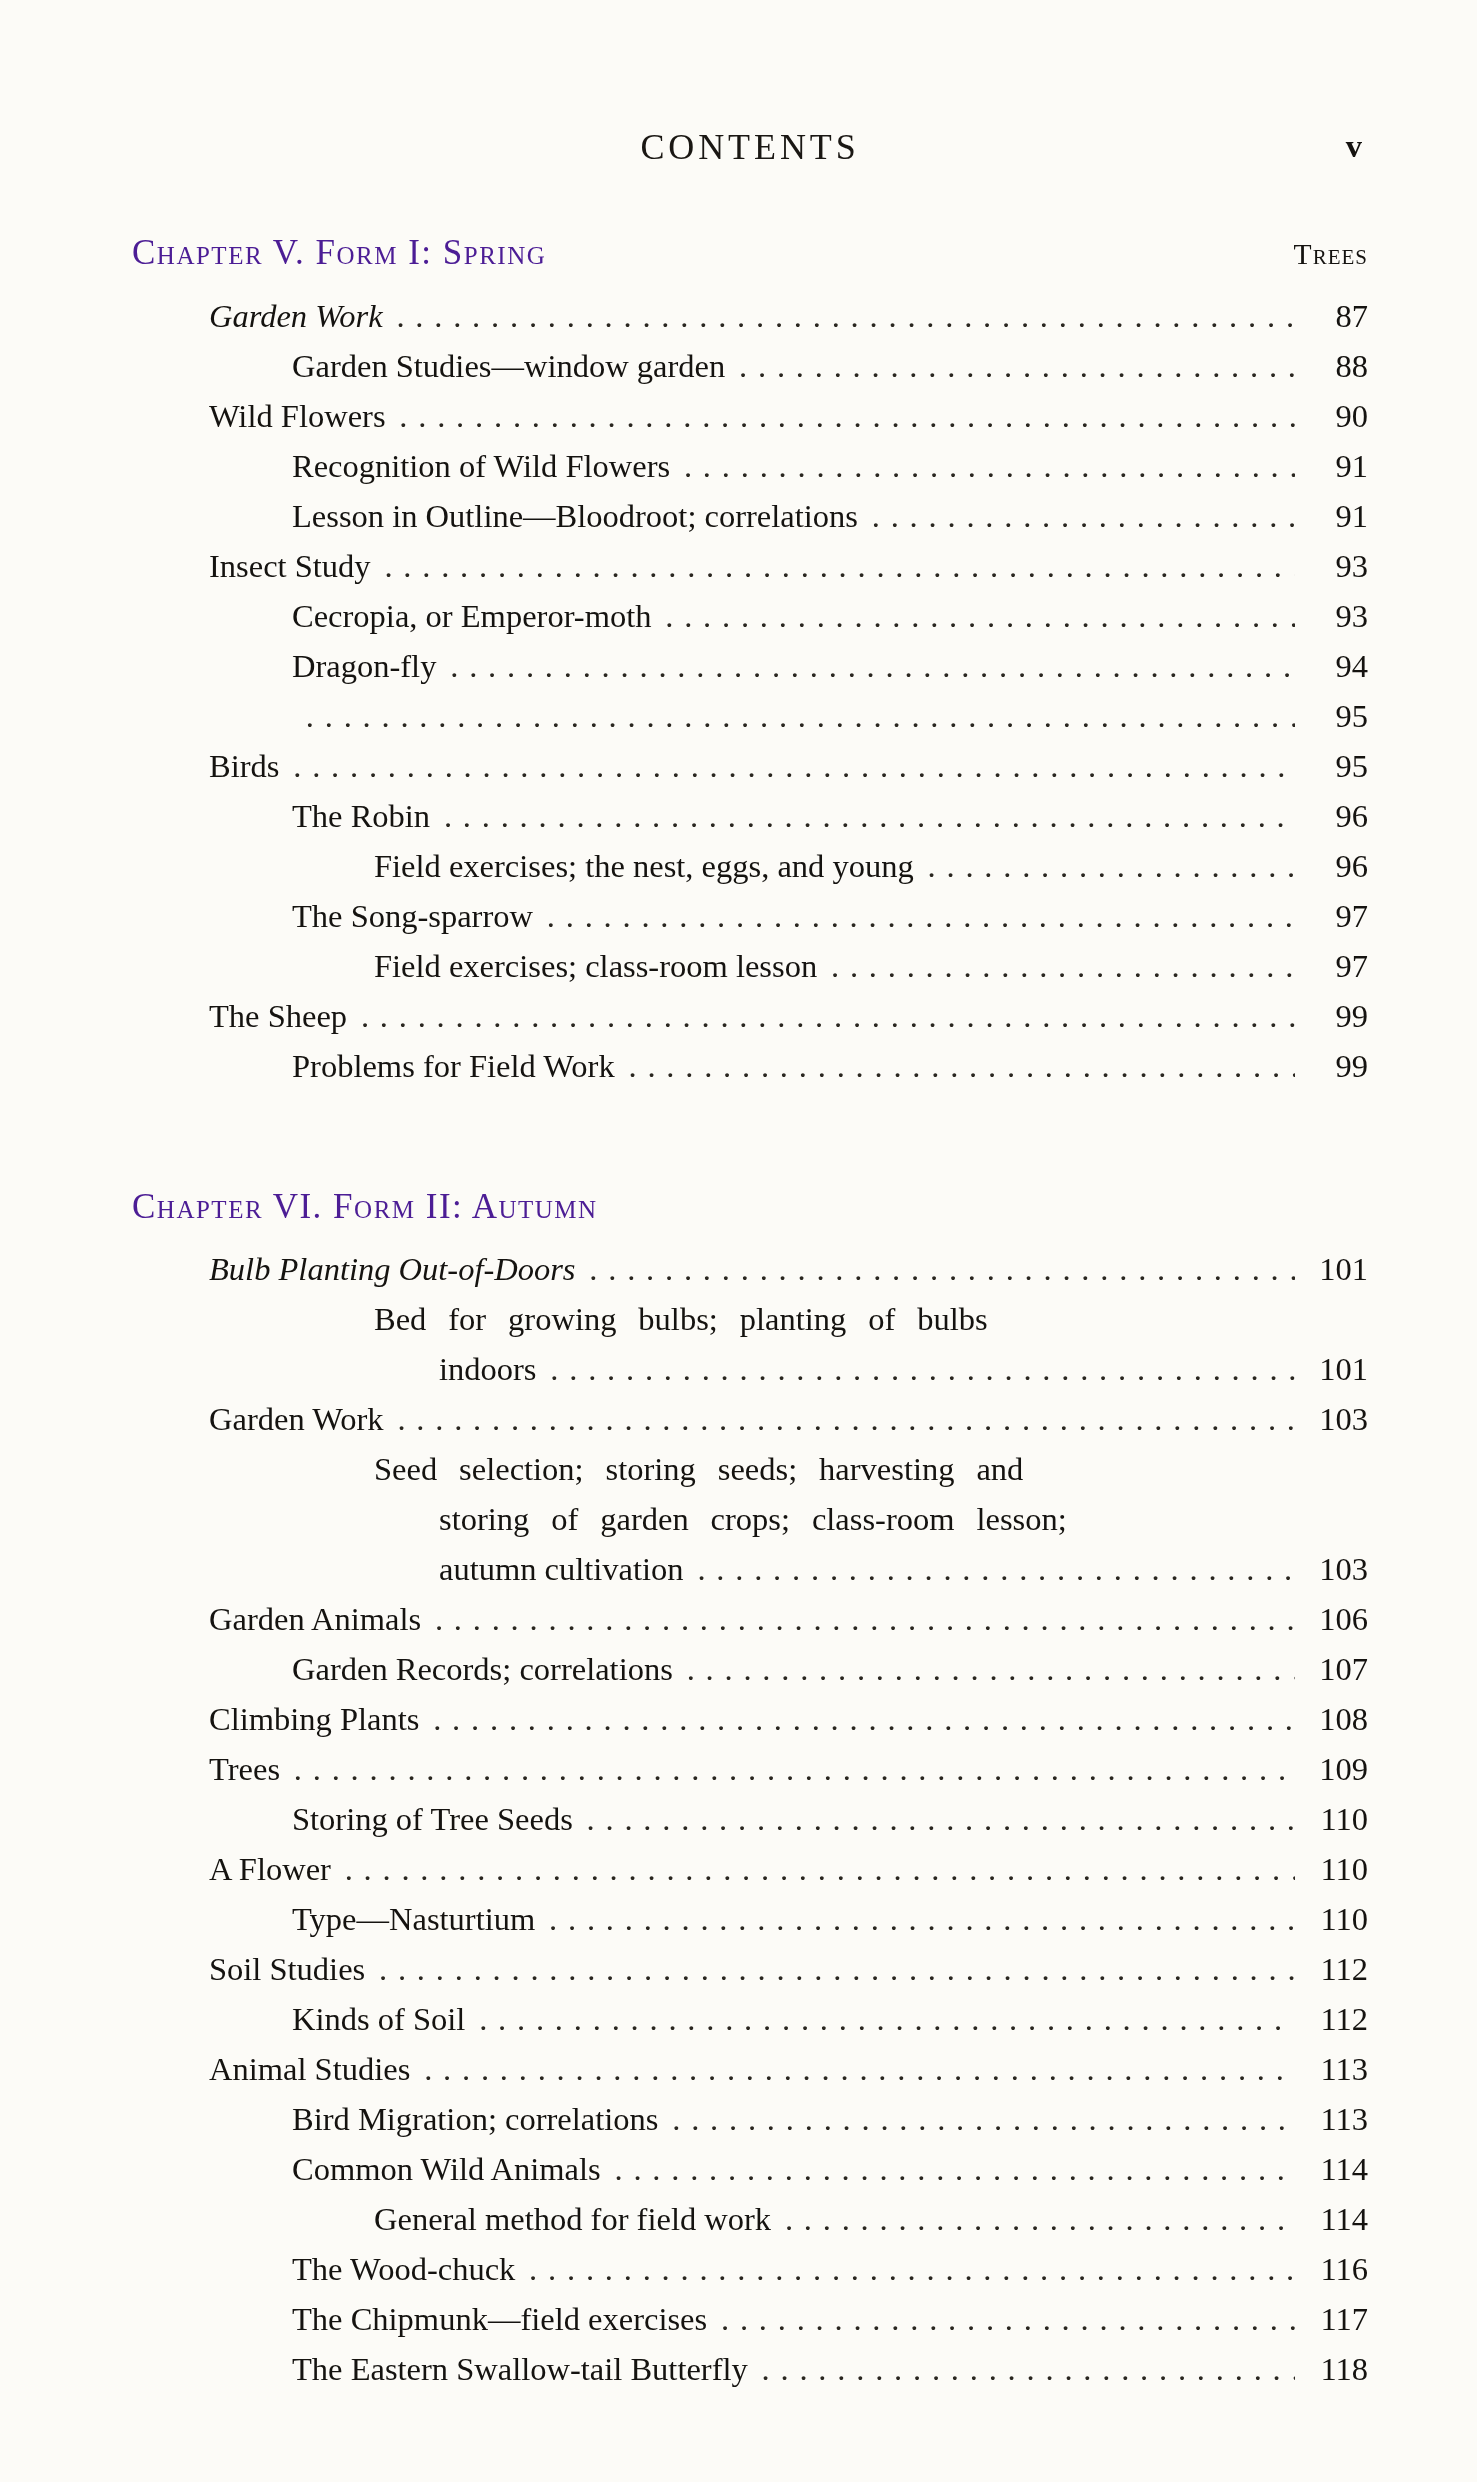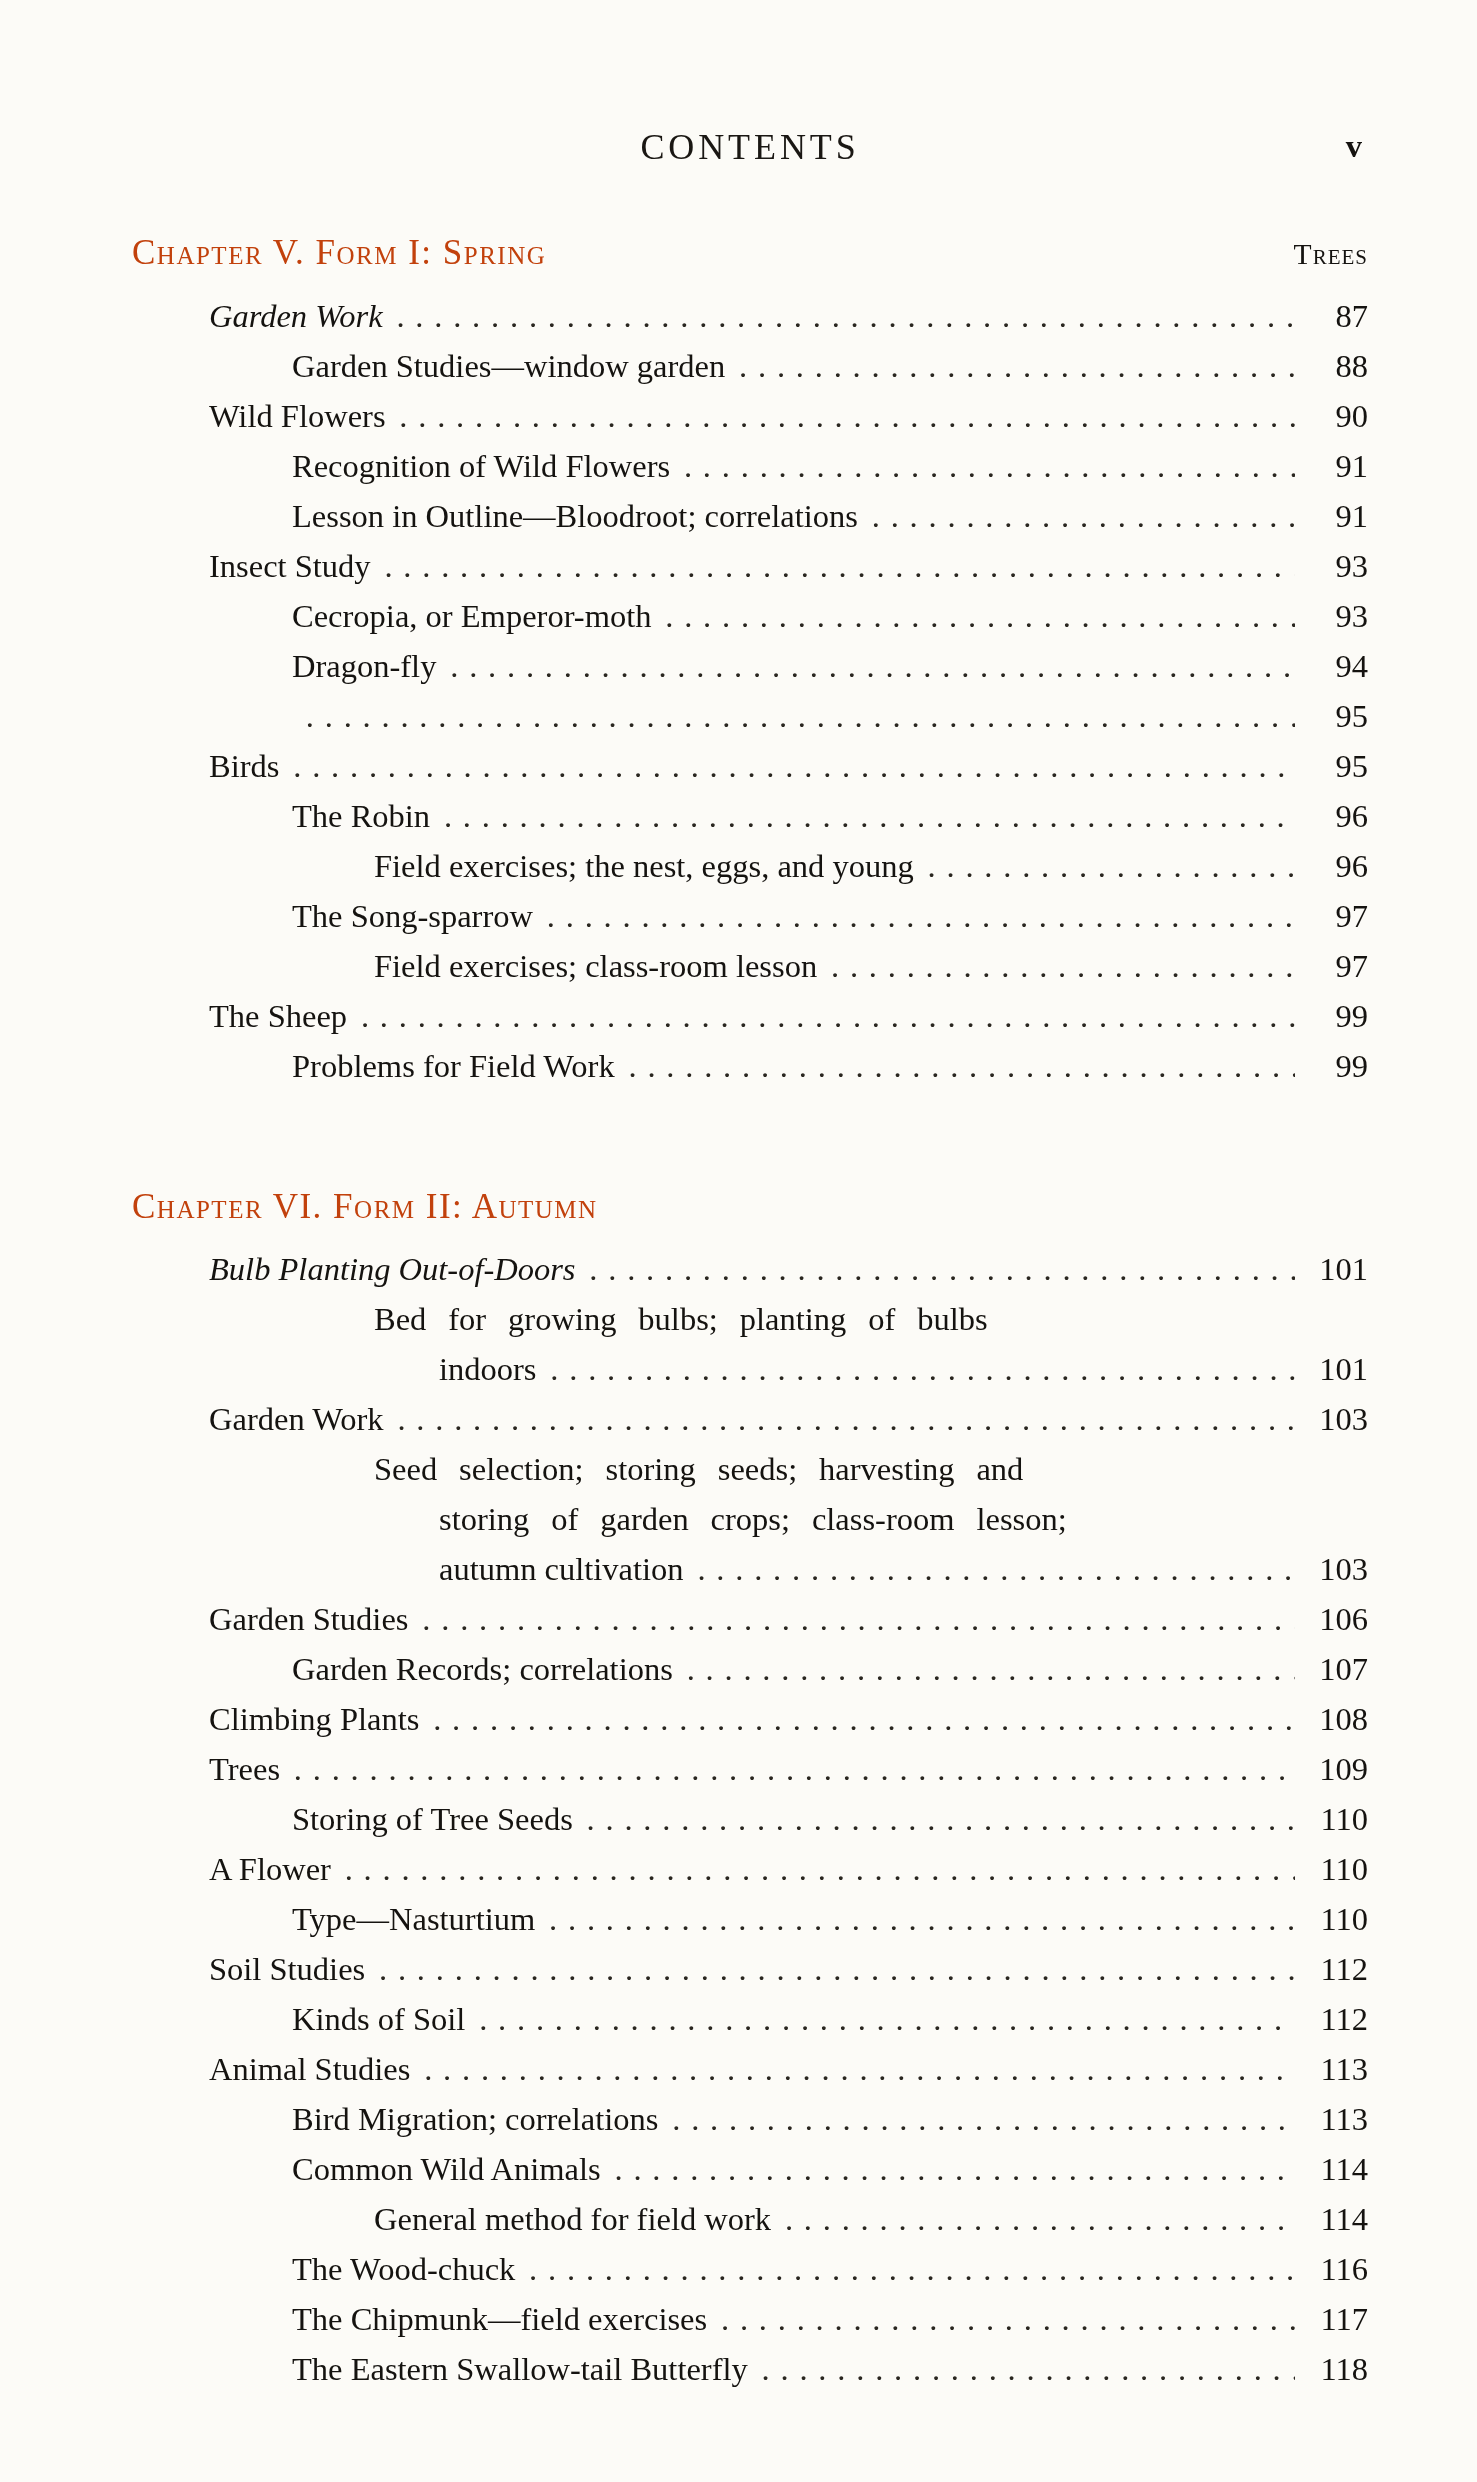--- a/index.html
+++ b/index.html
@@ -42,21 +42,21 @@
     display: flex;
     justify-content: space-between;
     align-items: baseline;
     margin-bottom: 11.8px;
     line-height: 50px;
   }
   .chapter-heading {
     font-variant: small-caps;
     font-size: 35px;
     letter-spacing: 1.5px;
-    color: #c2410c;
+    color: #4c1d95;
   }
   .page-col-label {
     font-variant: small-caps;
     font-size: 29.6px;
     letter-spacing: 1px;
   }
   
   .toc-row {
     display: flex;
     align-items: flex-start;
@@ -211,21 +211,21 @@
         </div>
         <div class="toc-row i3 spread">
           <span class="entry-text">storing of garden crops; class-room lesson;</span>
         </div>
         <div class="toc-row i3">
           <span class="entry-text">autumn cultivation</span>
           <span class="leader"></span>
           <span class="page-num">103</span>
         </div>
         <div class="toc-row i0">
-          <span class="entry-text">Garden Studies</span>
+          <span class="entry-text">Garden Animals</span>
           <span class="leader"></span>
           <span class="page-num">106</span>
         </div>
         <div class="toc-row i1">
           <span class="entry-text">Garden Records; correlations</span>
           <span class="leader"></span>
           <span class="page-num">107</span>
         </div>
         <div class="toc-row i0">
           <span class="entry-text">Climbing Plants</span>

